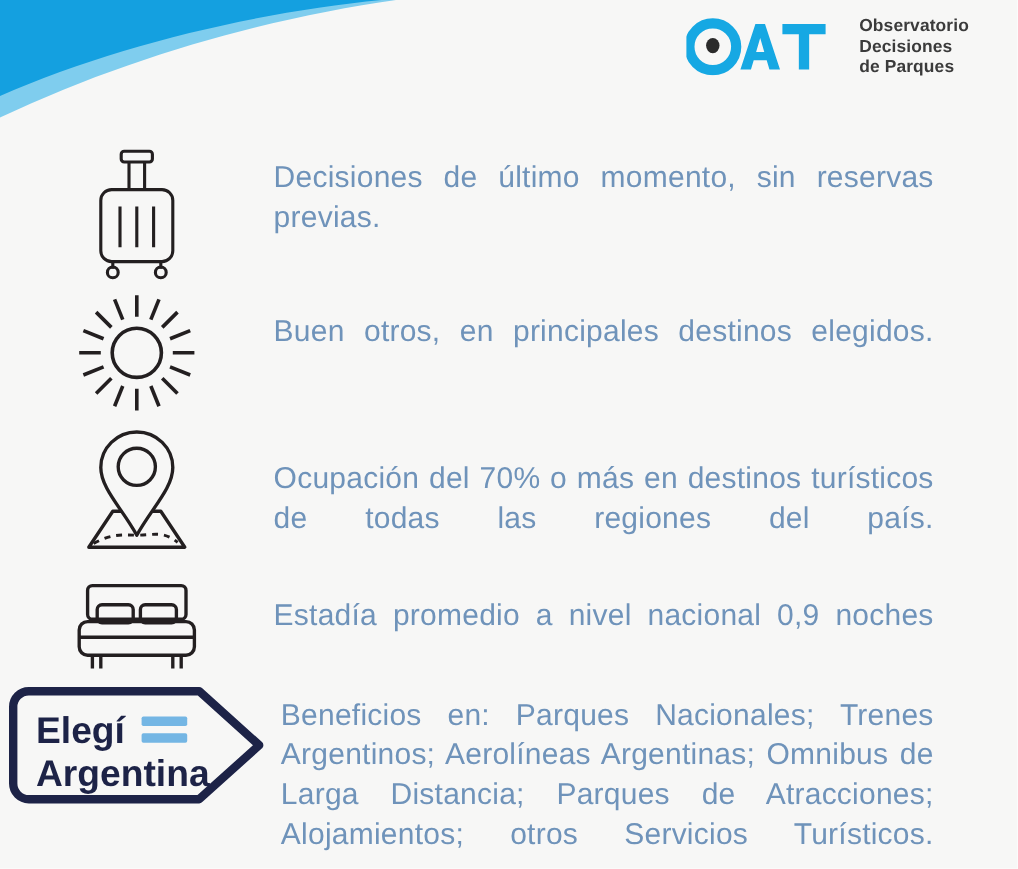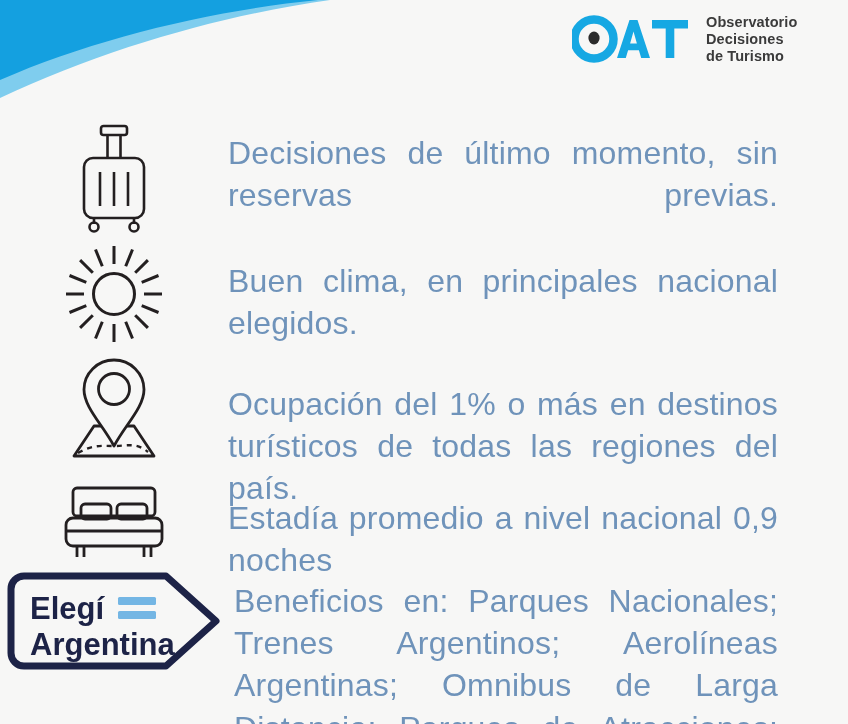--- a/index.html
+++ b/index.html
@@ -28,21 +28,21 @@
   }
   .swoosh-wrap svg { display: block; }
 
   
   .logo {
     position: absolute;
     left: 572px;
     top: 14px;
     display: flex;
     align-items: center;
-    gap: 16px;
+    gap: 26px;
   }
   .logo-mark { display: block; }
   .logo-words {
     display: flex;
     flex-direction: column;
     line-height: 1.16;
     color: #3b3b3b;
     font-size: 14.5px;
     font-weight: 600;
     letter-spacing: .1px;
@@ -66,21 +66,21 @@
     display: flex;
     justify-content: center;
     align-items: center;
     padding-top: 2px;
   }
   .row-icon svg { display: block; }
   .row-text {
     flex: 1 1 auto;
     padding-right: 70px;
     color: #6f93ba;
-    font-size: 32px;
+    font-size: 25px;
     line-height: 1.32;
     text-align: justify;
     text-justify: inter-word;
     letter-spacing: .2px;
   }
   .row-text > span { display: block; }
 
   
   .row-1 { height: 118px; }
   .row-1 .row-icon { padding-top: 10px; }
@@ -137,21 +137,21 @@
       <ellipse cx="22" cy="23" rx="5.6" ry="6.4" fill="#2b2b2b"></ellipse>
 
       <path d="M45,43 L57.5,5 L65.5,5 L78,43 L69.2,43 L66.9,35.3 L56.1,35.3 L53.8,43 Z
                M58.1,28.4 L64.9,28.4 L61.5,16.6 Z" fill="#16a8e3"></path>
 
       <path d="M80,5 L116,5 L116,13.6 L102.3,13.6 L102.3,43 L93.7,43 L93.7,13.6 L80,13.6 Z" fill="#16a8e3"></path>
     </svg>
     <div class="logo-words">
       <span>Observatorio</span>
       <span>Decisiones</span>
-      <span>de Turismo</span>
+      <span>de Parques</span>
     </div>
   </div>
 
   <div class="rows">
 
     <div class="row row-1">
       <div class="row-icon">
         <svg width="72" height="112" viewBox="0 0 72 112" xmlns="http://www.w3.org/2000/svg" fill="none" stroke="#231f20" stroke-width="2.6" stroke-linejoin="round">
 
           <rect x="23" y="4" width="26" height="9" rx="2.5"></rect>
@@ -193,37 +193,37 @@
             <line x1="70.5" y1="7.5" x2="63.7" y2="24.3"></line>
             <line x1="40.3" y1="79.7" x2="33.5" y2="96.5"></line>
             <line x1="7.5" y1="33.5" x2="24.3" y2="40.3"></line>
             <line x1="79.7" y1="63.7" x2="96.5" y2="70.5"></line>
             <line x1="7.5" y1="70.5" x2="24.3" y2="63.7"></line>
             <line x1="79.7" y1="40.3" x2="96.5" y2="33.5"></line>
           </g>
         </svg>
       </div>
       <div class="row-text">
-        <span class="just">Buen clima, en principales nacional elegidos.</span>
+        <span class="just">Buen otros, en principales destinos elegidos.</span>
       </div>
     </div>
 
     <div class="row row-3">
       <div class="row-icon">
         <svg width="100" height="108" viewBox="0 0 100 108" xmlns="http://www.w3.org/2000/svg" fill="none" stroke="#231f20" stroke-width="2.8" stroke-linejoin="round">
 
           <path d="M30,72 L70,72 L90,102 L10,102 Z"></path>
           <path d="M14,99 C30,90 38,92 50,92 C64,92 72,88 84,98" stroke-dasharray="5 5" stroke-width="2.4"></path>
 
           <path d="M50,6 C33.5,6 20,19.3 20,35.5 C20,53 38,70 50,92 C62,70 80,53 80,35.5 C80,19.3 66.5,6 50,6 Z" fill="#f7f7f6"></path>
           <circle cx="50" cy="35" r="15.5" fill="#f7f7f6"></circle>
         </svg>
       </div>
       <div class="row-text">
-        <span class="just">Ocupación del 1% o más en destinos turísticos de todas las regiones del país.</span>
+        <span class="just">Ocupación del 70% o más en destinos turísticos de todas las regiones del país.</span>
       </div>
     </div>
 
     <div class="row row-4">
       <div class="row-icon">
         <svg width="108" height="76" viewBox="0 0 108 76" xmlns="http://www.w3.org/2000/svg" fill="none" stroke="#231f20" stroke-width="2.8" stroke-linejoin="round">
 
           <rect x="13" y="4" width="82" height="28" rx="4"></rect>
 
           <rect x="21" y="20" width="30" height="15" rx="4"></rect>

